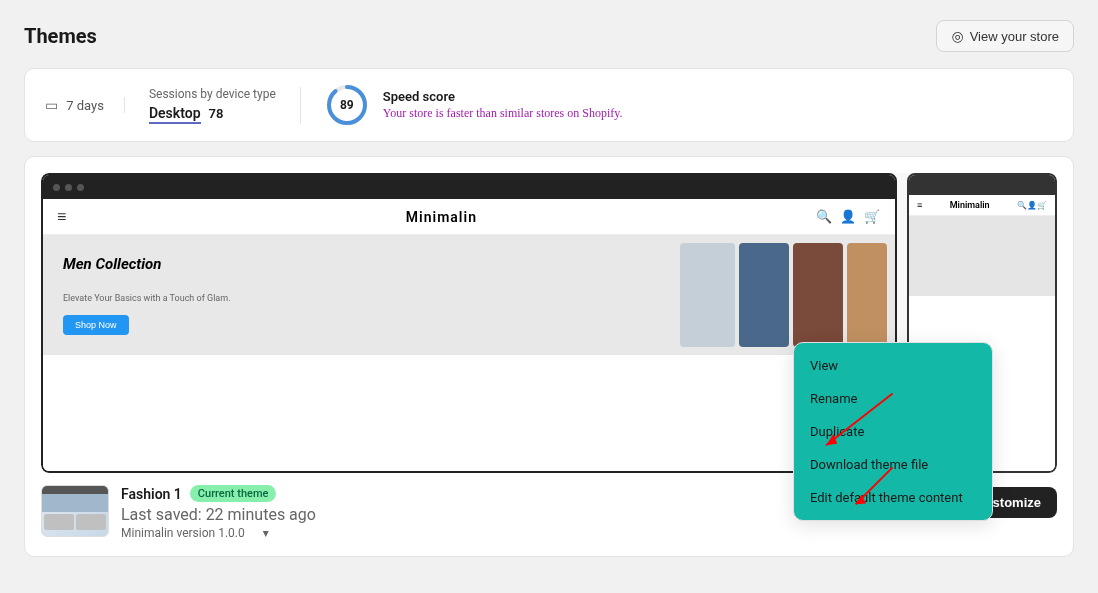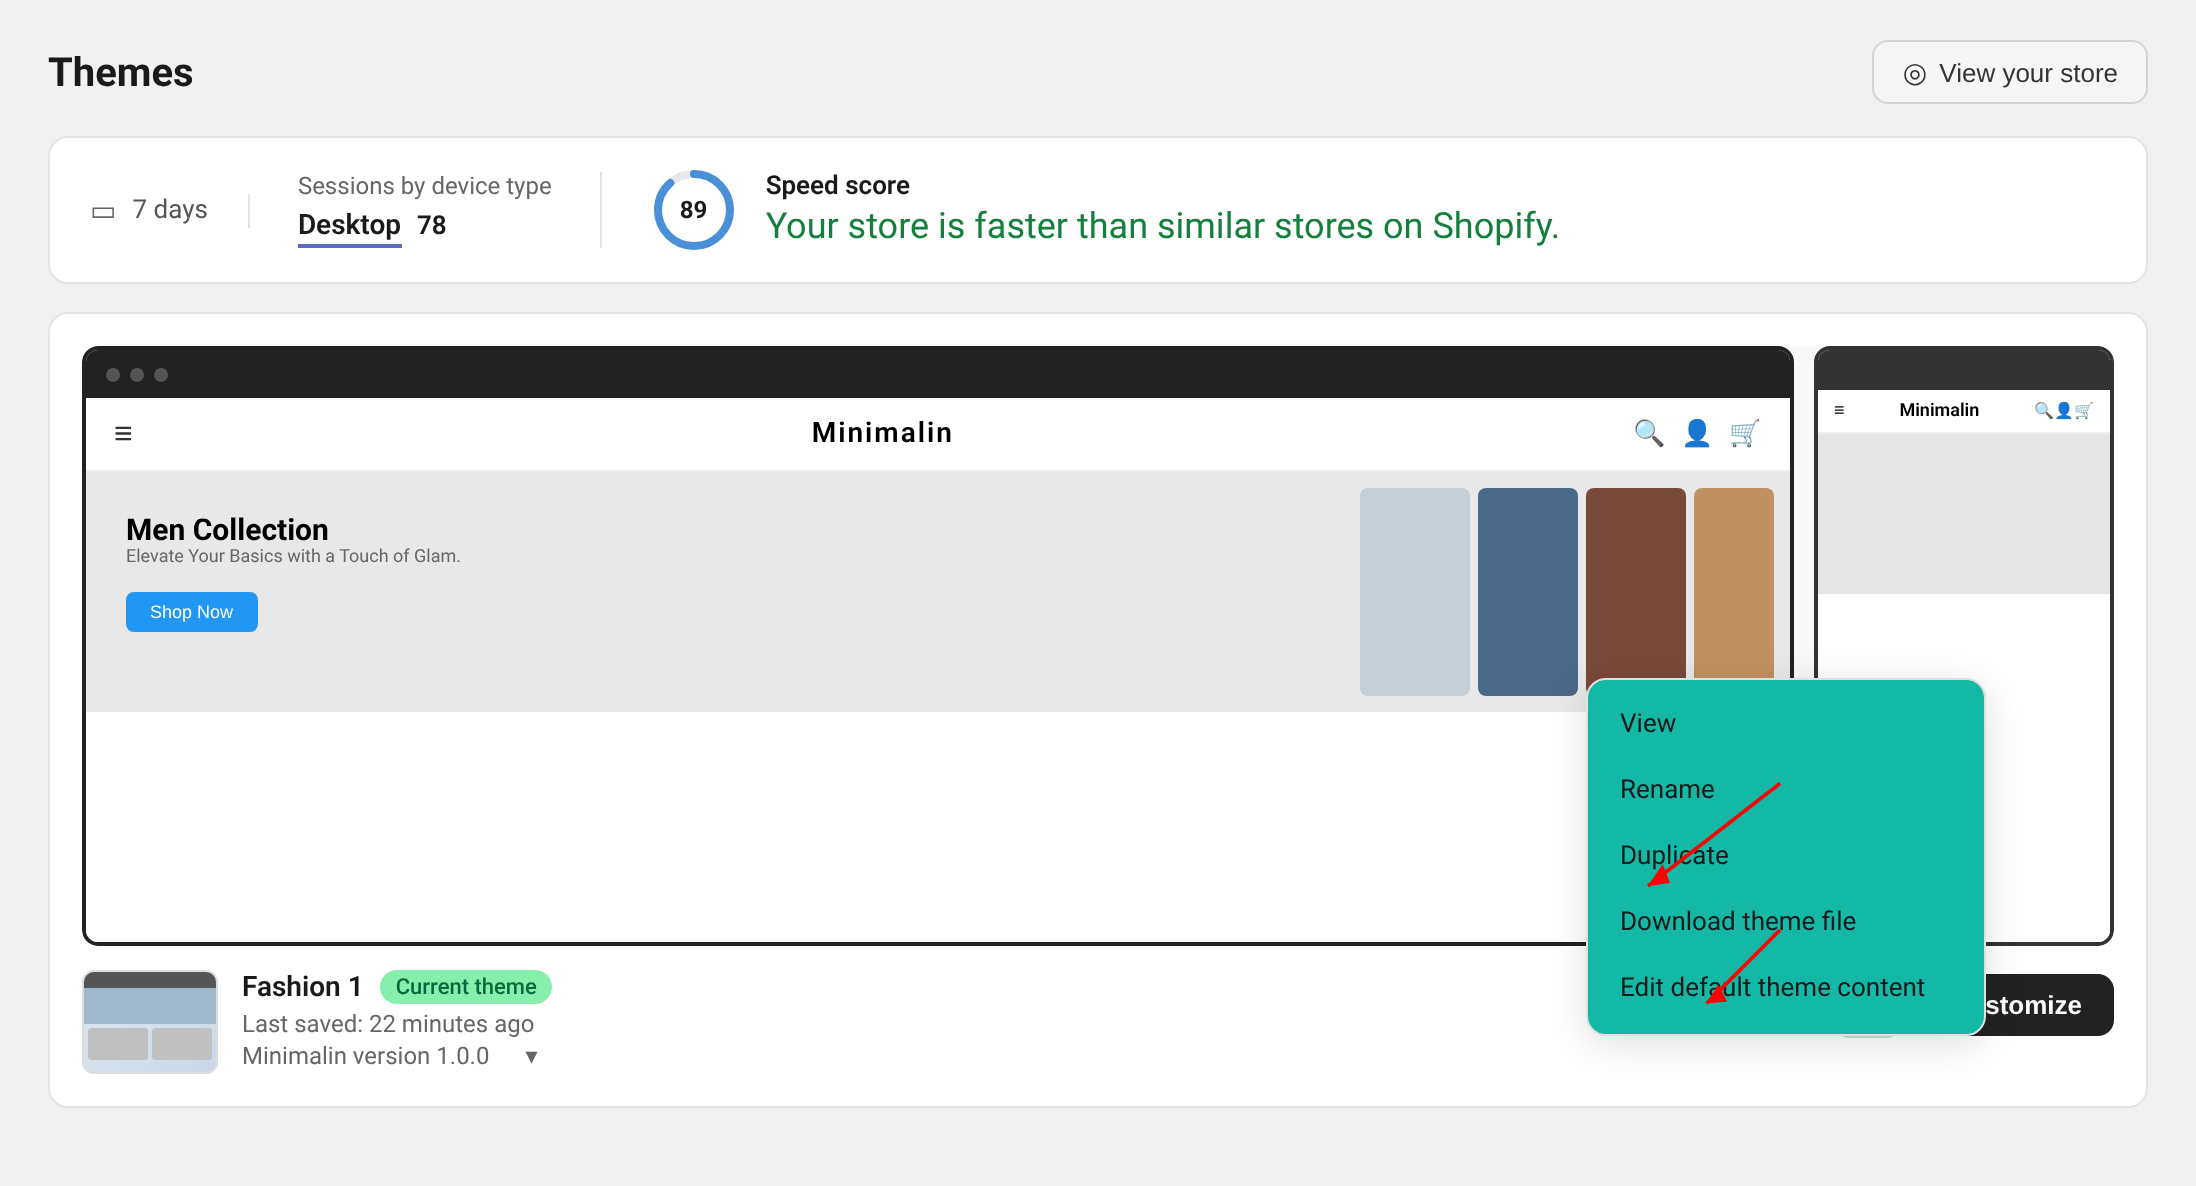--- a/index.html
+++ b/index.html
@@ -98,22 +98,23 @@
       font-weight: 700;
       color: #1a1a1a;
     }
     .speed-text-label {
       font-size: 13px;
       font-weight: 600;
       color: #1a1a1a;
       margin-bottom: 2px;
     }
     .speed-text-desc {
-      font-size: 18px;
-      color: #15803d;
+      font-size: 12px;
+      color: #a21caf;
+      font-family: Liberation Serif, serif;
     }
     .theme-card {
       background: #fff;
       border: 1px solid #e3e3e3;
       border-radius: 10px;
       padding: 16px;
       position: relative;
     }
     .theme-preview {
       display: flex;
@@ -175,21 +176,22 @@
       overflow: hidden;
       display: flex;
     }
     .hero-text {
       padding: 20px;
       flex: 1;
     }
     .hero-title {
       font-size: 15px;
       font-weight: 700;
-      margin-bottom: 0;
+      margin-bottom: 20px;
+      font-style: italic;
     }
     .hero-subtitle {
       font-size: 9px;
       color: #666;
       margin-bottom: 10px;
     }
     .hero-btn {
       background: #2196f3;
       color: #fff;
       border: none;
@@ -286,21 +288,21 @@
     }
     .current-badge {
       background: #86efac;
       color: #0a6640;
       font-size: 11px;
       padding: 2px 8px;
       border-radius: 20px;
       font-weight: 500;
     }
     .theme-saved {
-      font-size: 12px;
+      font-size: 16px;
       color: #666;
       margin-bottom: 2px;
     }
     .theme-version {
       font-size: 12px;
       color: #666;
       display: flex;
       align-items: center;
       gap: 18px;
     }

